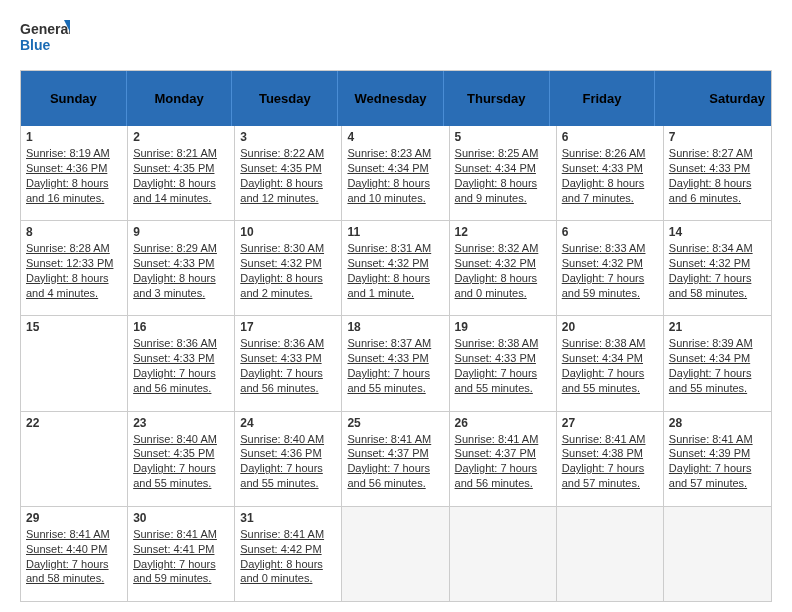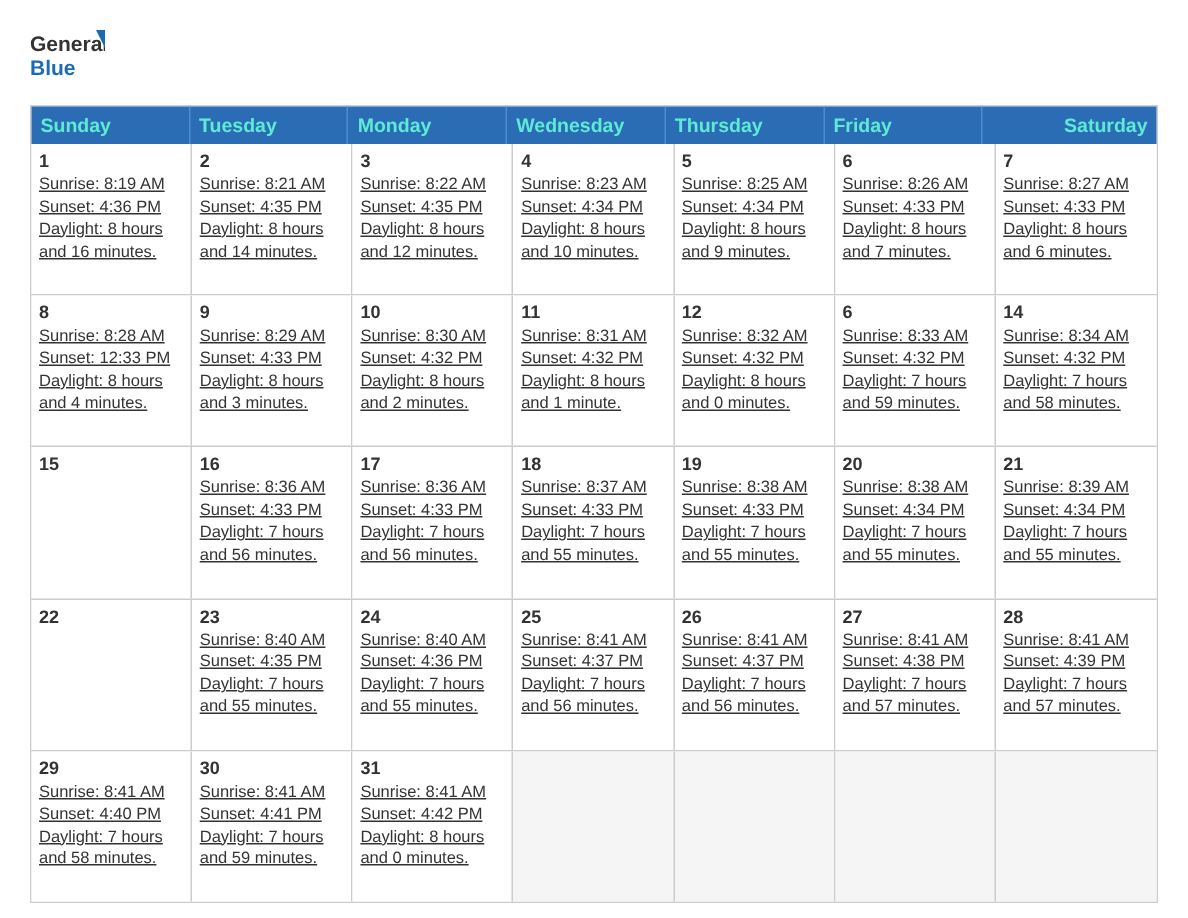--- a/index.html
+++ b/index.html
@@ -46,25 +46,25 @@
       display: flex;
       flex-direction: column;
       border: 1px solid #ccc;
     }
     .cal-header {
       display: grid;
       grid-template-columns: repeat(7, 1fr);
       background: #2a6db5;
     }
     .cal-header-cell {
-      color: #5eead4;
+      color: #000000;
       font-weight: bold;
       font-size: 13px;
-      padding: 5px 6px;
-      text-align: left;
+      padding: 20px 6px;
+      text-align: center;
       border-right: 1px solid #4a8dd5;
     }
     .cal-header-cell:last-child { border-right: none; margin-left: 48px; }
     .cal-body {
       flex: 1;
       display: flex;
       flex-direction: column;
     }
     .cal-row {
       display: grid;
@@ -111,22 +111,22 @@
   </div>
     <div class="title-block">
       <div class="main-title"></div>
       <div class="sub-title"></div>
     </div>
   </div>
 
   <div class="calendar">
     <div class="cal-header">
     <div class="cal-header-cell">Sunday</div>
+        <div class="cal-header-cell">Monday</div>
         <div class="cal-header-cell">Tuesday</div>
-        <div class="cal-header-cell">Monday</div>
         <div class="cal-header-cell">Wednesday</div>
         <div class="cal-header-cell">Thursday</div>
         <div class="cal-header-cell">Friday</div>
         <div class="cal-header-cell">Saturday</div>
       </div>
     <div class="cal-body">
     <div class="cal-row">
           <div class="cal-cell">
             <span class="day-num">1</span>
             <div class="cell-text">Sunrise: 8:19 AM

